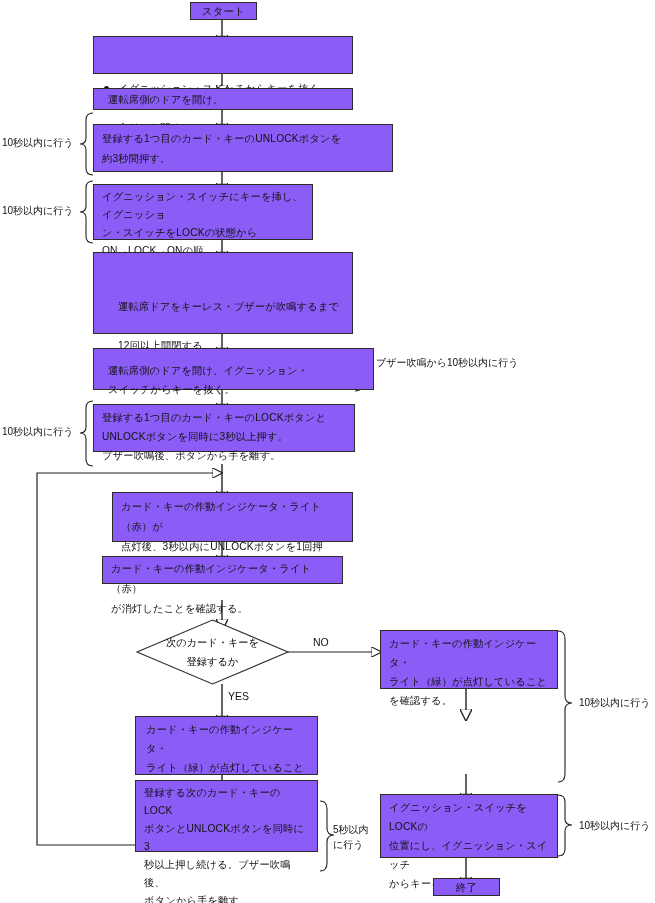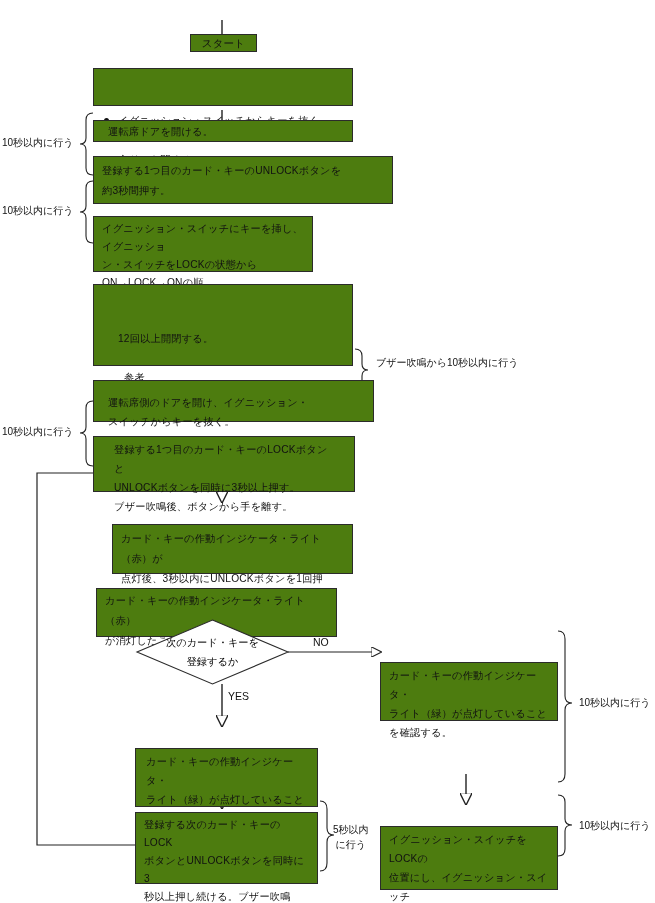--- a/index.html
+++ b/index.html
@@ -8,28 +8,27 @@
     font-family:"Liberation Sans","DejaVu Sans",sans-serif;
     color:#000;
   }
   .canvas{position:absolute;inset:0;}
 
   
   .box{
     position:absolute;
     box-sizing:border-box;
     border:1px solid #2b2b2b;
-    background:#4d7c0f;
+    background:#8b5cf6;
     font-size:10.2px;
     line-height:20px;
     color:#111;
     padding:4px 8px;
     white-space:pre-line;
     letter-spacing:.2px;
-    margin-top:32px;
   }
   .box.term{
     text-align:center;
     padding:0;
     line-height:18px;
     font-size:10.5px;
     display:flex;align-items:center;justify-content:center;
   }
 
   
@@ -53,21 +52,21 @@
     display:flex;flex-direction:column;align-items:center;justify-content:center;
     font-size:10.2px;line-height:19px;text-align:center;pointer-events:none;
   }
 
   
   .wires{position:absolute;left:0;top:0;width:655px;height:903px;pointer-events:none;}
   .wires path,.wires line{stroke:#222;fill:none;}
 
   
   .bracelabel{
-    position:absolute;font-size:10px;line-height:14px;color:#111;white-space:pre-line;text-align:center;
+    position:absolute;font-size:10px;line-height:14px;color:#111;white-space:pre-line;
   }
   .edgelabel{position:absolute;font-size:10.5px;color:#111;}
 </style>
 </head>
 <body>
 
 <div class="canvas">
 
   <svg class="wires" viewBox="0 0 655 903">
     <defs>
@@ -125,48 +124,49 @@
 
   <div class="box term" style="left:190px;top:2px;width:67px;height:18px;">スタート</div>
 
   <div class="box" style="left:93px;top:36px;width:260px;height:38px;padding:2px 8px;">
     <ul class="bullets">
       <li>イグニッション・スイッチからキーを抜く。</li>
       <li>全ドアを閉める。</li>
     </ul>
   </div>
 
-  <div class="box" style="left:93px;top:88px;width:260px;height:22px;padding:1px 14px;line-height:20px;">運転席ドアを開ける。</div>
+  <div class="box" style="left:93px;top:88px;width:260px;height:22px;padding:1px 14px;line-height:20px;">運転席側のドアを開け。</div>
 
   <div class="box" style="left:93px;top:124px;width:300px;height:48px;padding:4px 8px;">登録する1つ目のカード・キーのUNLOCKボタンを
 約3秒間押す。</div>
 
   <div class="box" style="left:93px;top:184px;width:220px;height:56px;padding:3px 8px;line-height:18px;">イグニッション・スイッチにキーを挿し、イグニッショ
 ン・スイッチをLOCKの状態からON→LOCK→ONの順
 で操作する。</div>
 
   <div class="box" style="left:93px;top:252px;width:260px;height:82px;padding:4px 6px;">
     <div class="note">
+      <div style="padding-left:18px;line-height:19px;">運転席ドアをキーレス・ブザーが吹鳴するまで</div>
       <div style="padding-left:18px;line-height:19px;">12回以上開閉する。</div>
       <div class="note-title">参考</div>
       <div class="note-line">・作業終了後、ドアは閉状態であること。</div>
     </div>
   </div>
 
   <div class="box" style="left:93px;top:348px;width:281px;height:42px;padding:12px 14px;line-height:19px;">運転席側のドアを開け、イグニッション・
 スイッチからキーを抜く。</div>
 
-  <div class="box" style="left:93px;top:404px;width:262px;height:56px;padding:3px 20px;line-height:19px;">登録する1つ目のカード・キーのLOCKボタンと
+  <div class="box" style="left:93px;top:404px;width:262px;height:48px;padding:3px 8px;line-height:19px;">登録する1つ目のカード・キーのLOCKボタンと
 UNLOCKボタンを同時に3秒以上押す。
 ブザー吹鳴後、ボタンから手を離す。</div>
 
   <div class="box" style="left:112px;top:492px;width:241px;height:50px;padding:4px 8px;">カード・キーの作動インジケータ・ライト（赤）が
 点灯後、3秒以内にUNLOCKボタンを1回押す。</div>
 
-  <div class="box" style="left:96px;top:556px;width:241px;height:49px;padding:2px 8px;">カード・キーの作動インジケータ・ライト（赤）
+  <div class="box" style="left:102px;top:556px;width:241px;height:28px;padding:2px 8px;">カード・キーの作動インジケータ・ライト（赤）
 が消灯したことを確認する。</div>
 
   <div class="diamond-wrap" style="left:137px;top:620px;width:151px;height:64px;">
     <svg width="151" height="64">
       <polygon points="75.5,0 151,32 75.5,64 0,32" fill="#fff" stroke="#2b2b2b" stroke-width="1.1"></polygon>
     </svg>
     <div class="diamond-text">
       <span>次のカード・キーを</span>
       <span>登録するか</span>
     </div>

